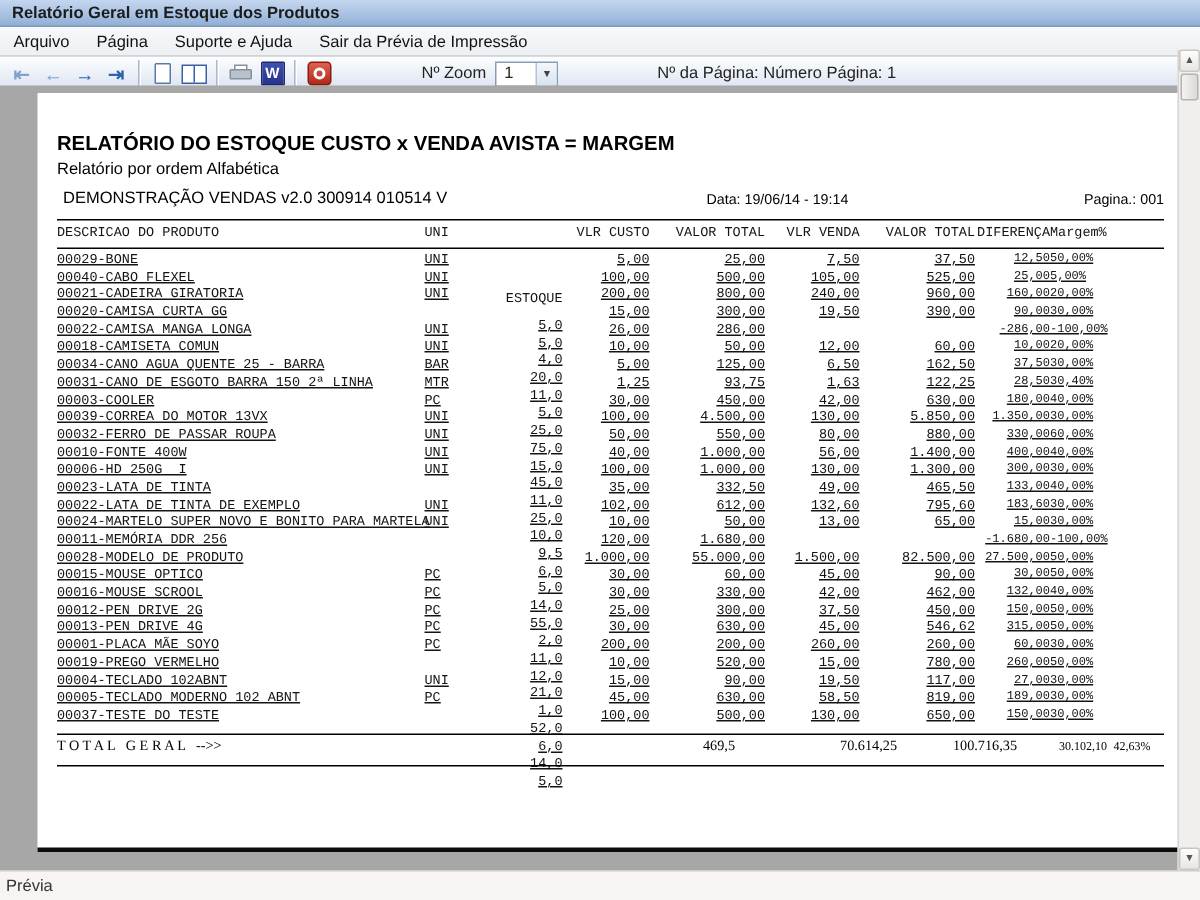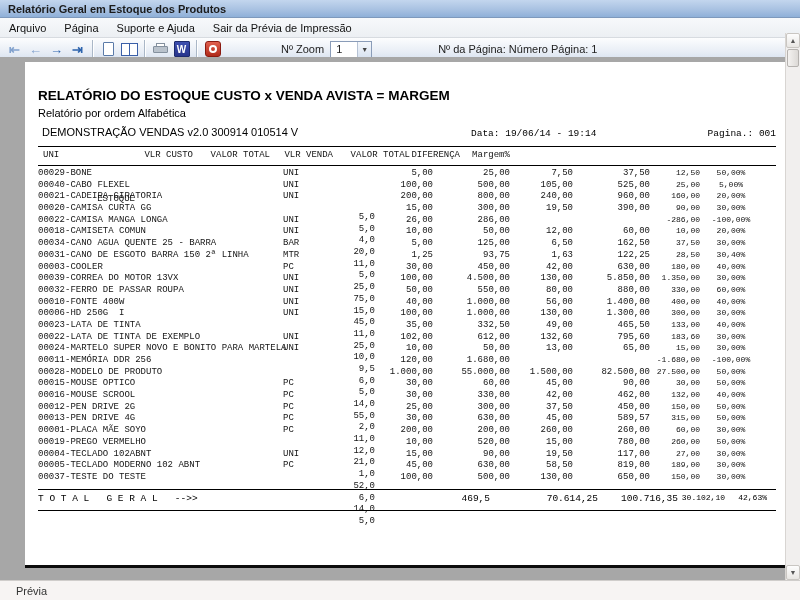--- a/index.html
+++ b/index.html
@@ -49,61 +49,61 @@
 
   
   .preview { position:absolute; top:57px; bottom:20px; left:0; right:0; background:#a7a7a7; overflow:hidden; }
   .page { position:absolute; left:25px; top:5px; width:764px; height:506px; background:#fff;
           border-right:3px solid #4d7c0f; border-bottom:3px solid #0c0c0c; }
 
   .r-title   { position:absolute; left:13px; top:26px; font-size:13.5px; font-weight:bold; color:#000; }
   .r-subtitle{ position:absolute; left:13px; top:45px; font-size:11px; color:#000; }
   .r-line3   { position:absolute; left:13px; right:10px; top:64px; height:14px; }
   .r-system  { position:absolute; left:4px; top:0; font-size:11px; }
-  .mono { font-family:Liberation Mono, monospace;padding-left:36px; }
+  .mono { font-family:Liberation Sans, sans-serif;padding-left:36px; }
   .r-date    { position:absolute; left:397px; top:2px; font-size:9.5px; }
   .r-pagenum { position:absolute; right:0; top:2px; font-size:9.5px; }
 
   .hline { position:absolute; left:13px; right:10px; border-top:1px solid #000; }
   .hl1 { top:84px; } .hl2 { top:103px; } .hl3 { top:427px; } .hl4 { top:448px; }
 
   .thead, .tbody { position:absolute; left:13px; width:729px; font-family:"Liberation Mono","DejaVu Sans Mono",monospace; font-size:9px; color:#141414; }
   .thead { top:88px; display:flex; }
-  .tbody { top:106px; }
+  .tbody { top:106px;text-decoration:underline; }
   .trow { display:flex; height:11.7px; align-items:flex-start; }
   .trow span, .thead span { flex:0 0 auto; white-space:pre; overflow:visible; }
   .c0 { width:240px; }
   .c1 { width:32px; margin-left:5px; }
   .c2 { width:60px; text-align:right;margin-top:44px; }
   .c3 { width:58px; text-align:right; }
   .c4 { width:77px; text-align:right; }
   .c5 { width:63px; text-align:right; }
   .c6 { width:77px; text-align:right; }
   .c7 { width:50px; text-align:right; }
-  .c8 { width:62px; text-align:center; }
+  .c8 { width:62px; text-align:left; }
   .trow .c7, .trow .c8 { font-size:8px; }
 
   .totalrow { position:absolute; top:431px; left:13px; width:729px; height:14px;
-              font-family:Liberation Mono, monospace; font-size:9.5px; color:#000; }
+              font-family:Liberation Serif, serif; font-size:9.5px; color:#000; }
   .totalrow span { position:absolute; top:0; white-space:pre; }
   .t-label { left:0; }
   .t-estoque { right:277px; }
   .t-custo { right:169px; }
   .t-venda { right:89px; }
-  .t-dif { right:42px; font-size:8px; top:1px;text-align:center; }
+  .t-dif { right:29px; font-size:8px; top:1px;text-align:center; }
   .t-margem { right:0; font-size:8px; top:1px; }
 
   
   .vscroll { position:absolute; top:33px; right:0; bottom:20px; width:15px; background:#f1efee; border-left:1px solid #d8d5d2; }
   .sbtn { position:absolute; left:0; width:14px; height:15px; background:linear-gradient(180deg,#fdfdfd,#e8e6e3); border:1px solid #c9c6c2; border-radius:2px; display:flex; align-items:center; justify-content:center; font-size:7px; color:#555; }
   .sbtn.up { top:0; } .sbtn.down { bottom:0; }
   .sthumb { position:absolute; left:1px; top:16px; width:12px; height:18px; background:linear-gradient(90deg,#f4f2f0,#dcd9d6); border:1px solid #b5b2af; border-radius:2px; }
 
   
-  .statusbar { position:absolute; bottom:0; left:0; right:0; height:20px; background:#f7f4f3; border-top:1px solid #d0cdcb; display:flex; align-items:center; padding-left:16px; font-size:11px; color:#333; }
+  .statusbar { position:absolute; bottom:0; left:0; right:0; height:20px; background:#f7f4f3; border-top:1px solid #d0cdcb; display:flex; align-items:center; padding-left:4px; font-size:11px; color:#333; }
 </style>
 </head>
 <body>
 
 <div class="titlebar">
   <span>Relatório Geral em Estoque dos Produtos</span>
 </div>
 
 <div class="menubar">
 
@@ -168,20 +168,21 @@
     <div class="r-title">RELATÓRIO DO ESTOQUE CUSTO x VENDA AVISTA = MARGEM</div>
     <div class="r-subtitle">Relatório por ordem Alfabética</div>
     <div class="r-line3">
       <span class="r-system">DEMONSTRAÇÃO VENDAS v2.0 300914 010514 V</span>
       <span class="r-date mono">Data: 19/06/14 - 19:14</span>
       <span class="r-pagenum mono">Pagina.: 001</span>
     </div>
     <div class="hline hl1"></div>
 
     <div class="thead">
+      <span class="c0">DESCRICAO DO PRODUTO</span>
       <span class="c1">UNI</span>
       <span class="c2">ESTOQUE</span>
       <span class="c3">VLR CUSTO</span>
       <span class="c4">VALOR TOTAL</span>
       <span class="c5">VLR VENDA</span>
       <span class="c6">VALOR TOTAL</span>
       <span class="c7">DIFERENÇA</span>
       <span class="c8">Margem%</span>
     </div>
     <div class="hline hl2"></div>
@@ -440,21 +441,21 @@
           <span class="c8">50,00%</span>
         </div>
 
         <div class="trow">
           <span class="c0">00013-PEN DRIVE 4G</span>
           <span class="c1">PC</span>
           <span class="c2">21,0</span>
           <span class="c3">30,00</span>
           <span class="c4">630,00</span>
           <span class="c5">45,00</span>
-          <span class="c6">589,57</span>
+          <span class="c6">546,62</span>
           <span class="c7">315,00</span>
           <span class="c8">50,00%</span>
         </div>
 
         <div class="trow">
           <span class="c0">00001-PLACA MÃE SOYO</span>
           <span class="c1">PC</span>
           <span class="c2">1,0</span>
           <span class="c3">200,00</span>
           <span class="c4">200,00</span>

